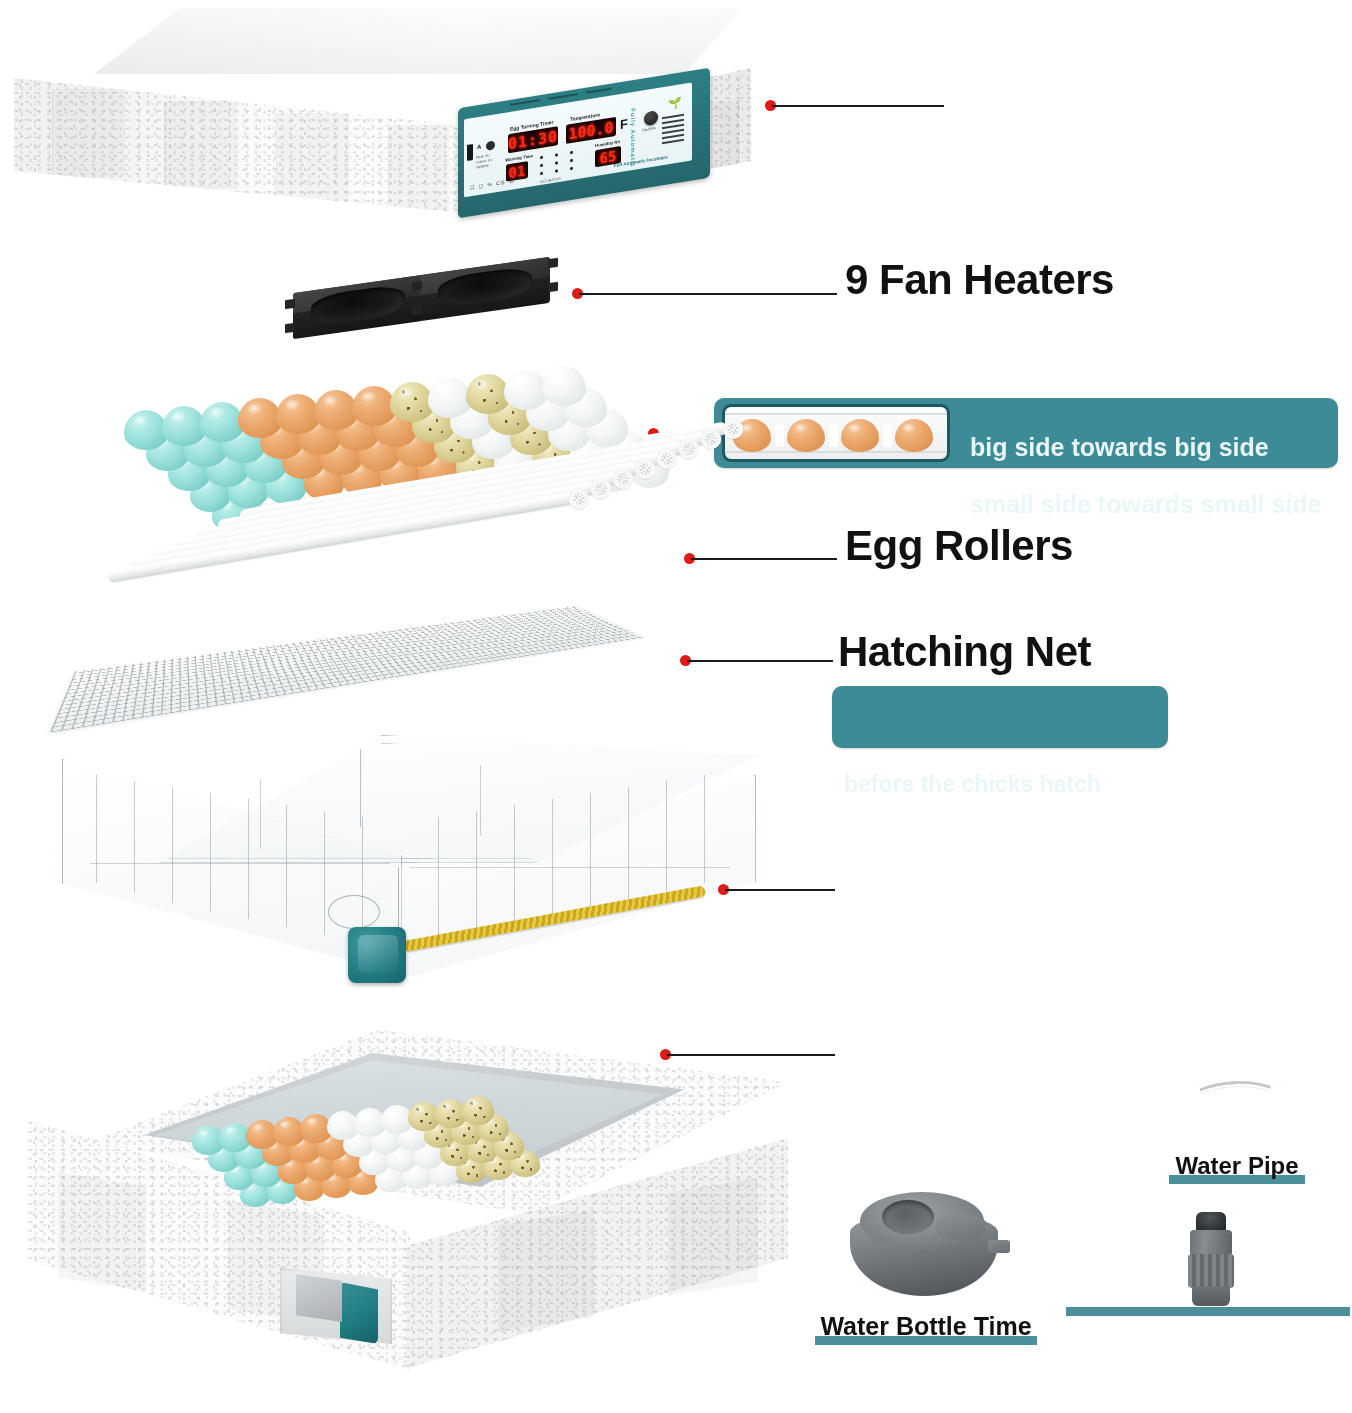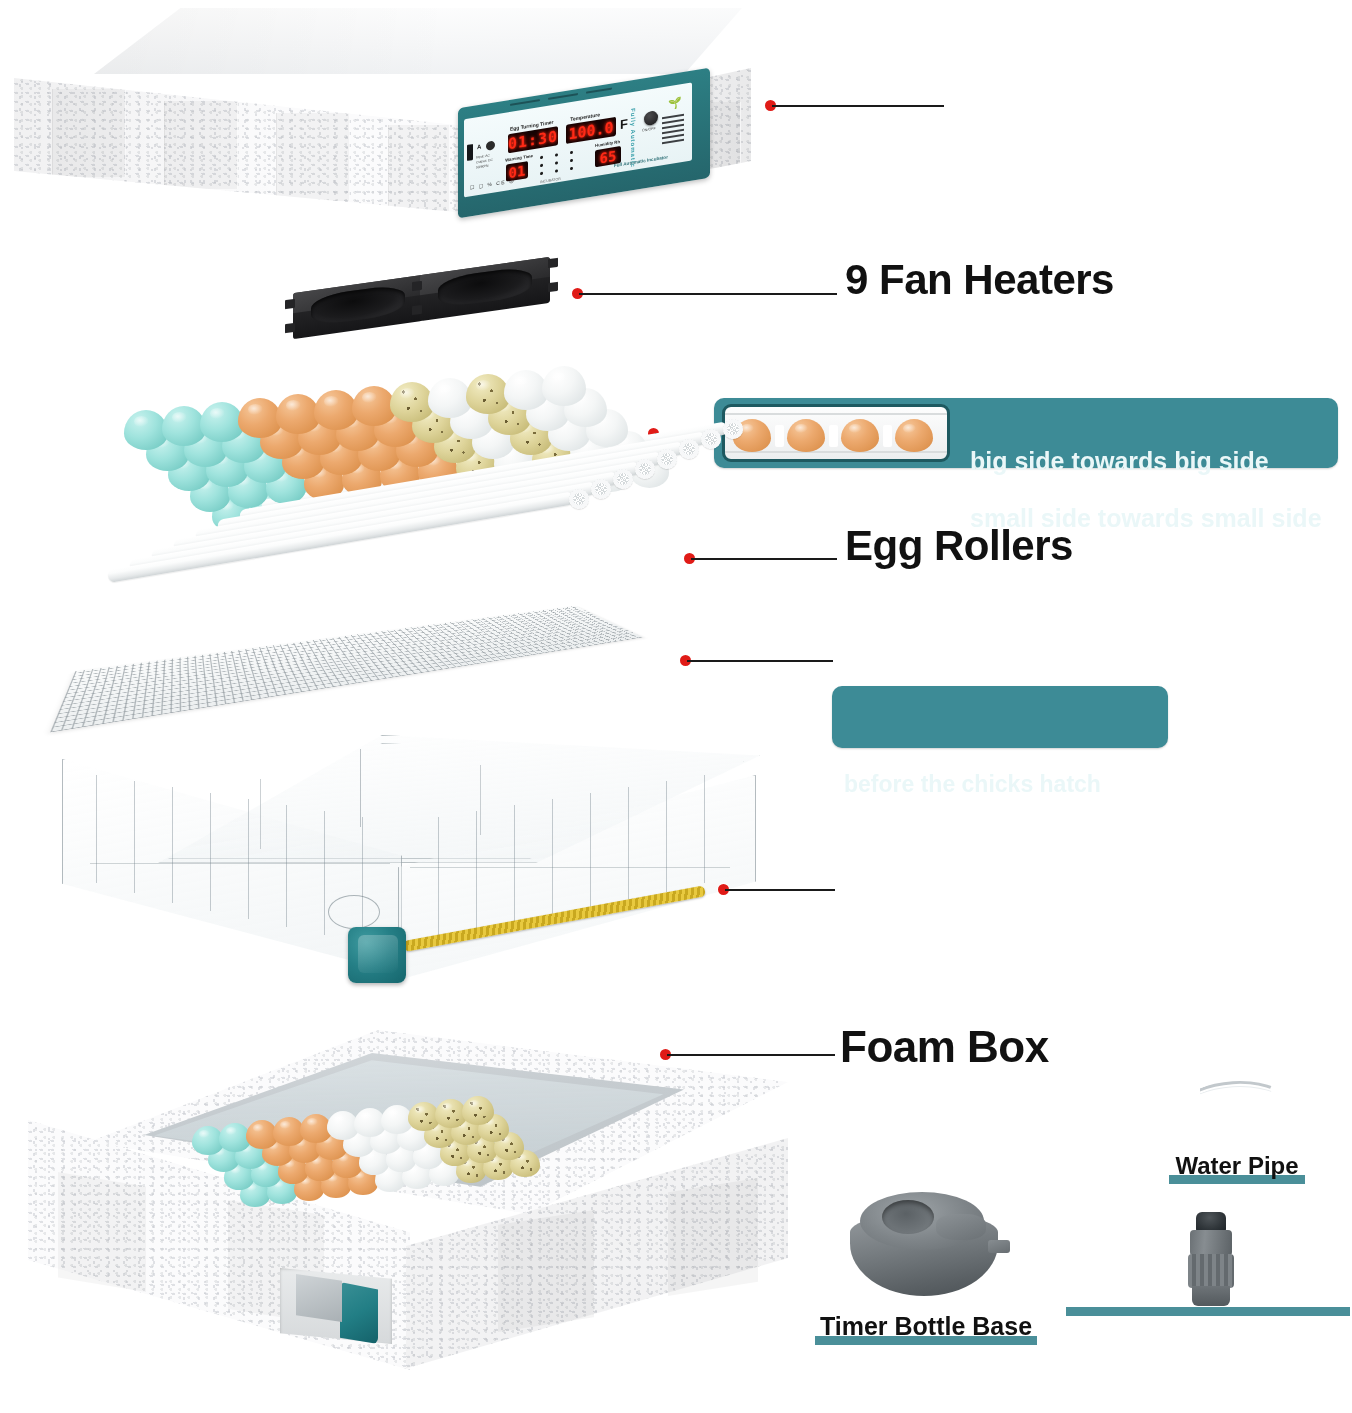--- a/index.html
+++ b/index.html
@@ -408,21 +408,21 @@
       <div class="egg egg-orange" style="left: 234px; top: 34px; width: 44px; height: 40px; z-index: 5;"></div>
       <div class="egg egg-speck" style="left: 272px; top: 30px; width: 44px; height: 40px; z-index: 5;"></div>
       <div class="egg egg-white" style="left: 310px; top: 26px; width: 44px; height: 40px; z-index: 5;"></div>
       <div class="egg egg-speck" style="left: 348px; top: 22px; width: 44px; height: 40px; z-index: 5;"></div>
       <div class="egg egg-white" style="left: 386px; top: 18px; width: 44px; height: 40px; z-index: 5;"></div>
       <div class="egg egg-white" style="left: 424px; top: 14px; width: 44px; height: 40px; z-index: 5;"></div>
     </div>
 
   <div class="leader-dot" style="left:648px;top:428px;"></div>
   <div class="leader" style="left:655px;top:433px;width:62px;"></div>
-  <div class="note-box" style="left:714px;top:398px;width:624px;height:70px;font-size:25px;padding-left:256px;padding-top:21px;">
+  <div class="note-box" style="left:714px;top:398px;width:624px;height:70px;font-size:25px;padding-left:256px;padding-top:7px;">
     <span>big side towards big side</span><br>
     <span>small side towards small side</span>
   </div>
 
   <div style="position:absolute;left:722px;top:404px;width:228px;height:58px;border-radius:9px;border:3px solid #1e5960;background:linear-gradient(180deg,#fdfdfd,#eceeef);overflow:hidden;">
     <div class="abs" style="left:0;top:6px;width:228px;height:2px;background:#d9dcdd;"></div>
     <div class="abs" style="left:0;top:44px;width:228px;height:2px;background:#d9dcdd;"></div>
     <div class="egg egg-orange" style="left:8px;top:12px;width:38px;height:33px;"></div>
     <div class="egg egg-orange" style="left:62px;top:12px;width:38px;height:33px;"></div>
     <div class="egg egg-orange" style="left:116px;top:12px;width:38px;height:33px;"></div>
@@ -453,20 +453,21 @@
 
   <div class="leader-dot" style="left:684px;top:553px;"></div>
   <div class="leader" style="left:691px;top:558px;width:146px;"></div>
   <div class="callout-label" style="left:845px;top:522px;font-size:42px;">Egg Rollers</div>
 
   <div id="net-wrap" style="left:100px;top:598px;">
     <div id="net" style="left:0;top:0;"></div>
   </div>
   <div class="leader-dot" style="left:680px;top:655px;"></div>
   <div class="leader" style="left:687px;top:660px;width:146px;"></div>
+  <div class="callout-label" style="left:838px;top:628px;font-size:42px;">Hatching Net</div>
   <div class="note-box" style="left:832px;top:686px;width:336px;height:62px;font-size:23px;padding-top:7px;">
     <br>
     <span>before the chicks hatch</span>
   </div>
 
   <div id="tank-wrap">
 
     <div class="abs" style="left:0px;top:0px;width:700px;height:128px;
                 background:linear-gradient(175deg, rgba(255,255,255,.45), rgba(215,225,229,.30));
                 border:1px solid rgba(120,133,140,.5);
@@ -594,21 +595,20 @@
     <div class="abs" style="left:312px;top:252px;width:38px;height:62px;border-radius:6px;
                 background:linear-gradient(150deg,#3a9096 0%,#227e85 50%,#146169 100%);
                 clip-path:polygon(0% 0%,100% 12%,100% 100%,0% 90%);"></div>
     <div class="abs" style="left:268px;top:244px;width:46px;height:48px;
                 background:linear-gradient(160deg,#cfd4d7,#a9b0b4);
                 clip-path:polygon(0% 0%,100% 14%,100% 100%,0% 86%);"></div>
   </div>
 
   <div class="leader-dot" style="left:660px;top:1049px;"></div>
   <div class="leader" style="left:667px;top:1054px;width:168px;"></div>
-  <div class="callout-label" style="left:840px;top:1022px;font-size:44px;">Foam Box</div>
 
   <div style="position:absolute;left:1200px;top:1080px;width:120px;height:74px;overflow:hidden;">
     <div style="position:absolute;left:-70px;top:4px;width:190px;height:150px;border:3px solid #c2c8cc;border-radius:50%;
                 border-color:#c2c8cc transparent transparent transparent;transform:rotate(-22deg);"></div>
     <div style="position:absolute;left:-70px;top:9px;width:190px;height:150px;border:1px solid #e9edef;border-radius:50%;
                 border-color:#e9edef transparent transparent transparent;transform:rotate(-22deg);"></div>
   </div>
   <div class="acc-label" style="left:1134px;top:1152px;width:206px;font-size:24px;">
     <span>Water Pipe</span>
     <span class="bar" style="width:136px;margin-left:35px;"></span>
@@ -623,21 +623,21 @@
                             border-radius:50%;"></div>
     <div class="abs" style="left:34px;top:12px;width:52px;height:34px;border-radius:50%;
                             background:radial-gradient(ellipse at 46% 40%, #5b6165 0%, #6e7478 60%, #878d91 100%);
                             box-shadow: inset 0 3px 5px rgba(0,0,0,.45);"></div>
     <div class="abs" style="left:88px;top:26px;width:50px;height:26px;border-radius:40%;
                             background:linear-gradient(160deg,#8c9296,#6b7175);"></div>
     <div class="abs" style="left:140px;top:52px;width:22px;height:13px;border-radius:3px;
                             background:linear-gradient(160deg,#878d91,#676d71);"></div>
   </div>
   <div class="acc-label" style="left:798px;top:1312px;width:256px;font-size:25px;">
-    <span>Timer Bottle Base</span>
+    <span>Water Bottle Time</span>
     <span class="bar" style="width:222px;margin-left:17px;"></span>
   </div>
 
   <div style="position:absolute;left:1176px;top:1212px;width:70px;height:100px;">
     <div class="abs" style="left:20px;top:0px;width:30px;height:20px;border-radius:6px 6px 3px 3px;
                             background:radial-gradient(ellipse at 45% 28%, #4f5559 0%, #2e3438 60%, #1c2226 100%);"></div>
     <div class="abs" style="left:14px;top:18px;width:42px;height:26px;border-radius:4px;
                             background:linear-gradient(95deg,#6b7175 0%, #878d91 35%, #5c6266 100%);"></div>
     <div class="abs" style="left:12px;top:42px;width:46px;height:34px;border-radius:4px;
                             background:repeating-linear-gradient(90deg,#7e8488 0 4px,#646a6e 4px 8px);"></div>

